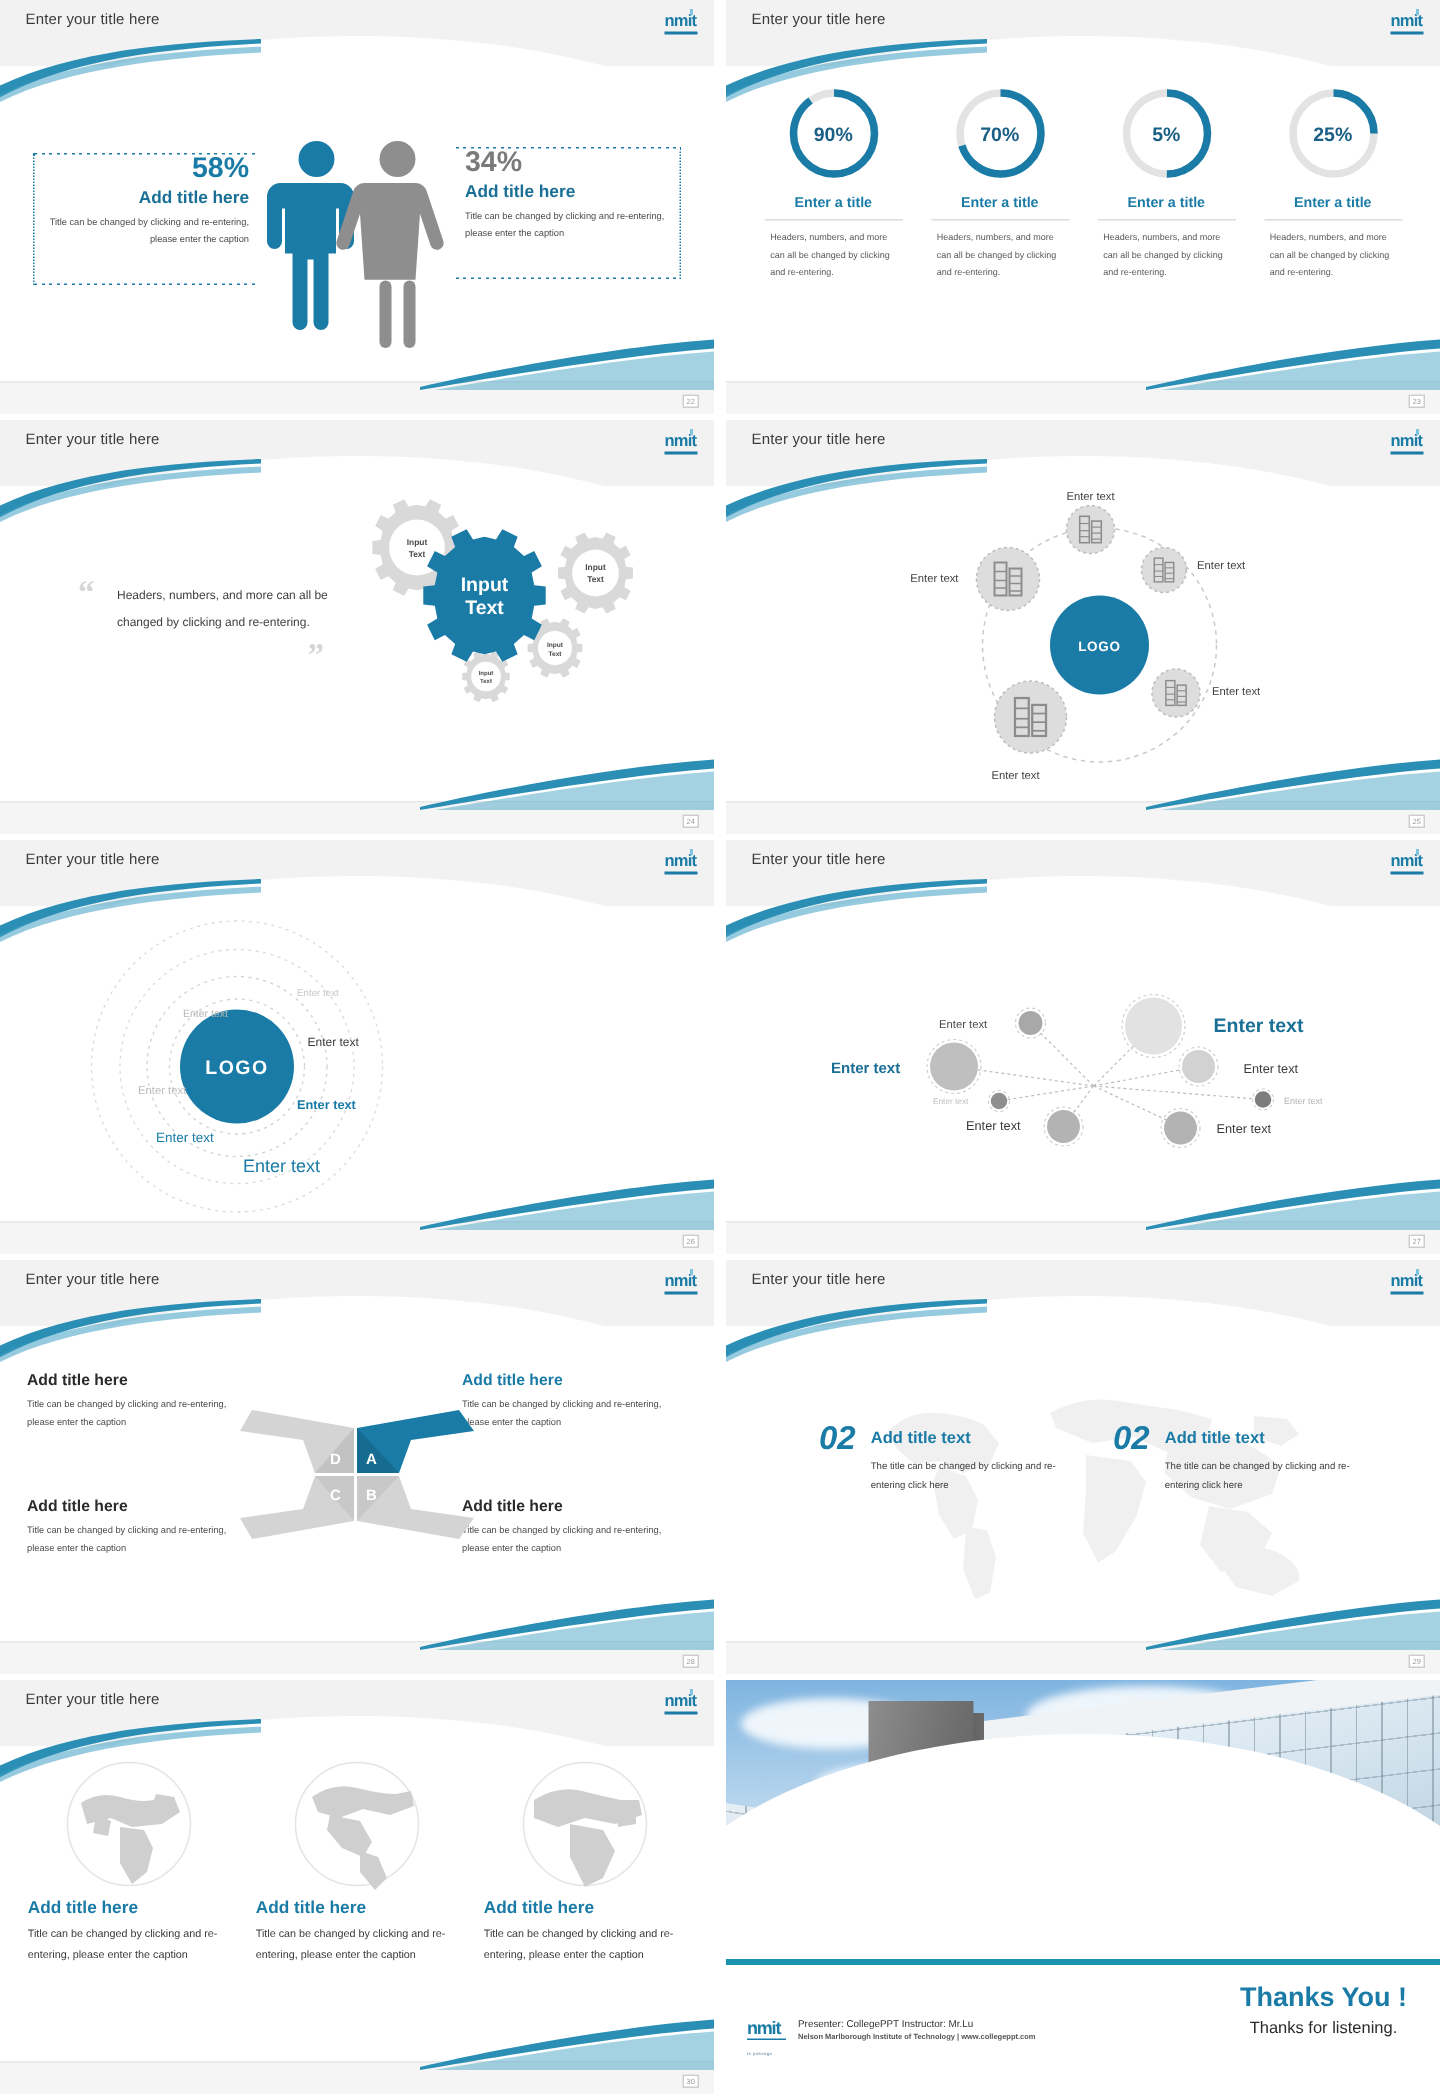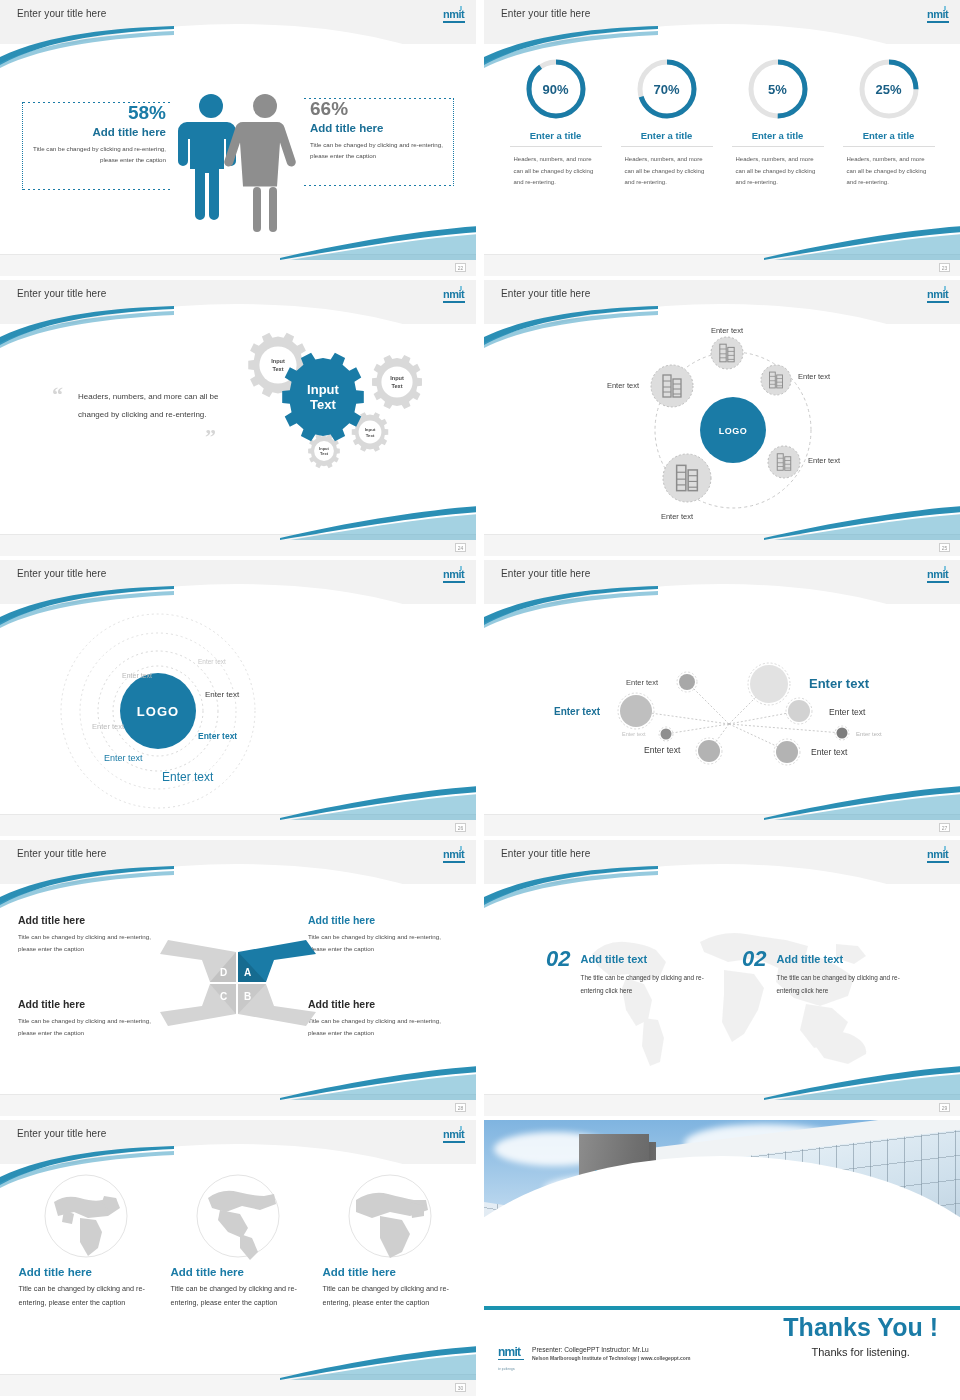--- a/index.html
+++ b/index.html
@@ -157,21 +157,21 @@
     background-image:repeating-linear-gradient(90deg, rgba(120,140,155,.55) 0 1px, transparent 1px 17px),
                      repeating-linear-gradient(0deg, rgba(120,140,155,.45) 0 1px, transparent 1px 24px); }
   .roof-band{ position:absolute; left:150px; top:30px; right:-10px; height:22px;
               background:#f0f3f5; transform:skewY(-7deg); transform-origin:left top; }
   .tree{ position:absolute; border-radius:50% 50% 45% 55%; background:#4e7441; filter:blur(.4px); }
   .wave-white{ position:absolute; left:-12%; bottom:-60px; width:124%; height:150px;
       background:#ffffff; border-radius:50% / 100% 100% 0 0; }
   .wave-teal{ position:absolute; left:-12%; bottom:-52px; width:124%; height:150px;
       background:#1b93b0; border-radius:50% / 100% 100% 0 0; }
   .thanks{ position:absolute; right:22px; bottom:38px; text-align:center; }
-  .thanks-main{ font-size:25px; font-weight:bold; color:#1a7ba6; }
+  .thanks-main{ font-size:18px; font-weight:bold; color:#1a7ba6; }
   .thanks-sub{ font-size:11px; color:#2b2b2b; margin-top:4px; }
   .s10-footer{ position:absolute; left:14px; bottom:24px; display:flex; align-items:flex-start; gap:8px; }
   .s10-logo{ font-size:12px; font-weight:bold; color:#1a7ba6; letter-spacing:-.8px; line-height:1; }
   .s10-logo .bar{ display:block; width:26px; height:1.5px; background:#1a7ba6; margin-top:1px;}
   .s10-logo .sub{ font-size:2.8px; color:#8aa9b8; letter-spacing:.2px; }
   .s10-pres{ font-size:6.6px; color:#333; }
   .s10-inst{ font-size:5px; color:#555; margin-top:2px; font-weight:bold; }
 </style>
 </head>
 <body>
@@ -196,21 +196,21 @@
       <path d="M200 14 C140 18 70 30 10 40 L200 40 Z" fill="#4aa6c6" opacity=".5"></path>
     </svg>
     <div class="stage">
       <div class="s1-wrap">
         <div class="s1-left">
           <div class="pct blue">58%</div>
           <div class="addtitle">Add title here</div>
           <div class="capt">Title can be changed by clicking and re-entering, please enter the caption</div>
         </div>
         <div class="s1-right">
-          <div class="pct gray">66%</div>
+          <div class="pct gray">34%</div>
           <div class="addtitle">Add title here</div>
           <div class="capt">Title can be changed by clicking and re-entering, please enter the caption</div>
         </div>
         <svg class="figs" width="130" height="150" viewBox="0 0 130 150">
           <g fill="#1a7ba6">
             <circle cx="38" cy="16" r="12"></circle>
             <path d="M22 32 h32 a9 9 0 0 1 9 9 v30 a5 5 0 0 1 -10 0 v-22 h-2 v30 h-5 v46 a5 5 0 0 1 -10 0 v-42 h-4 v42 a5 5 0 0 1 -10 0 v-46 h-5 v-30 h-2 v22 a5 5 0 0 1 -10 0 v-30 a9 9 0 0 1 9 -9 z"></path>
           </g>
           <g fill="#8e8e8e">
             <circle cx="92" cy="16" r="12"></circle>

